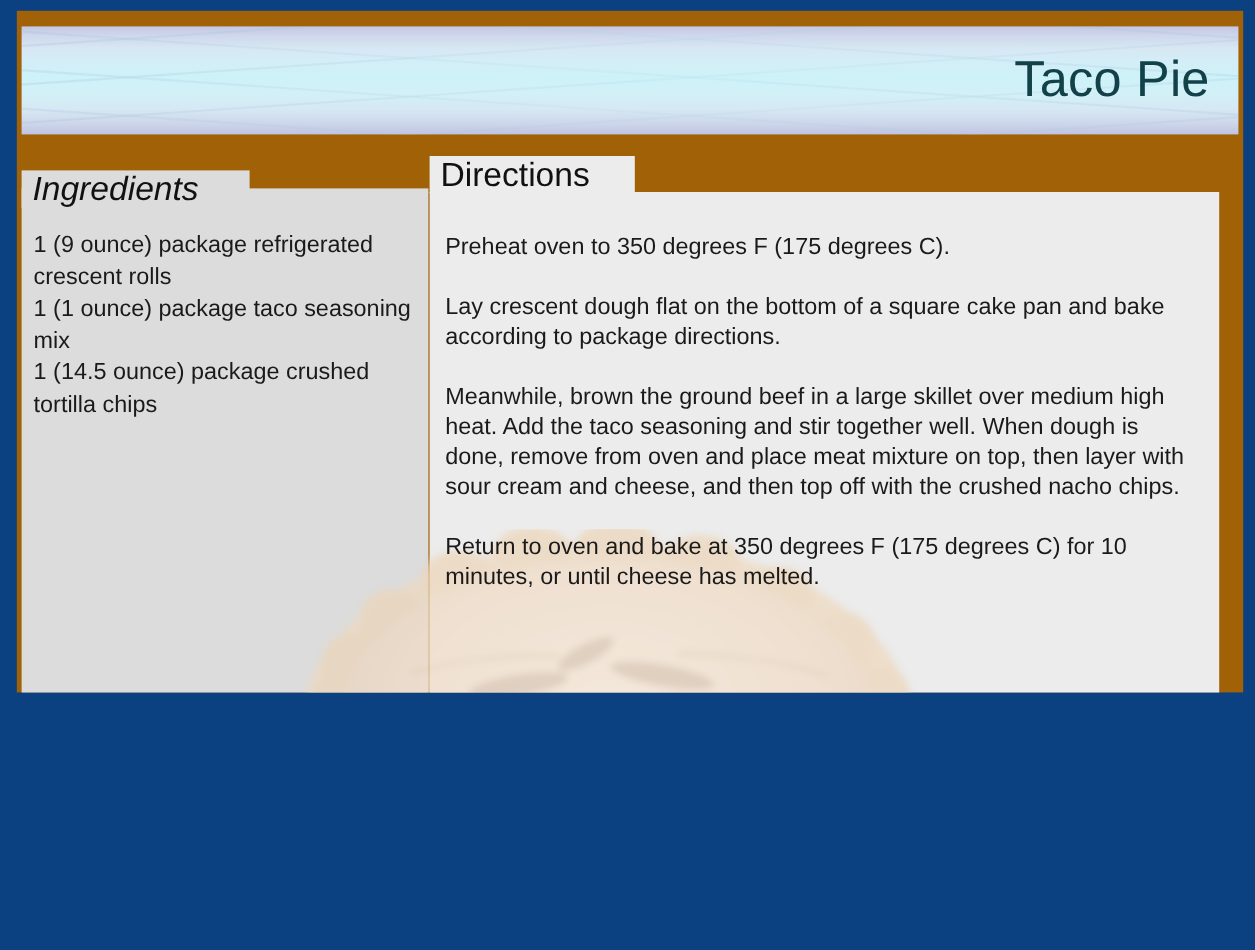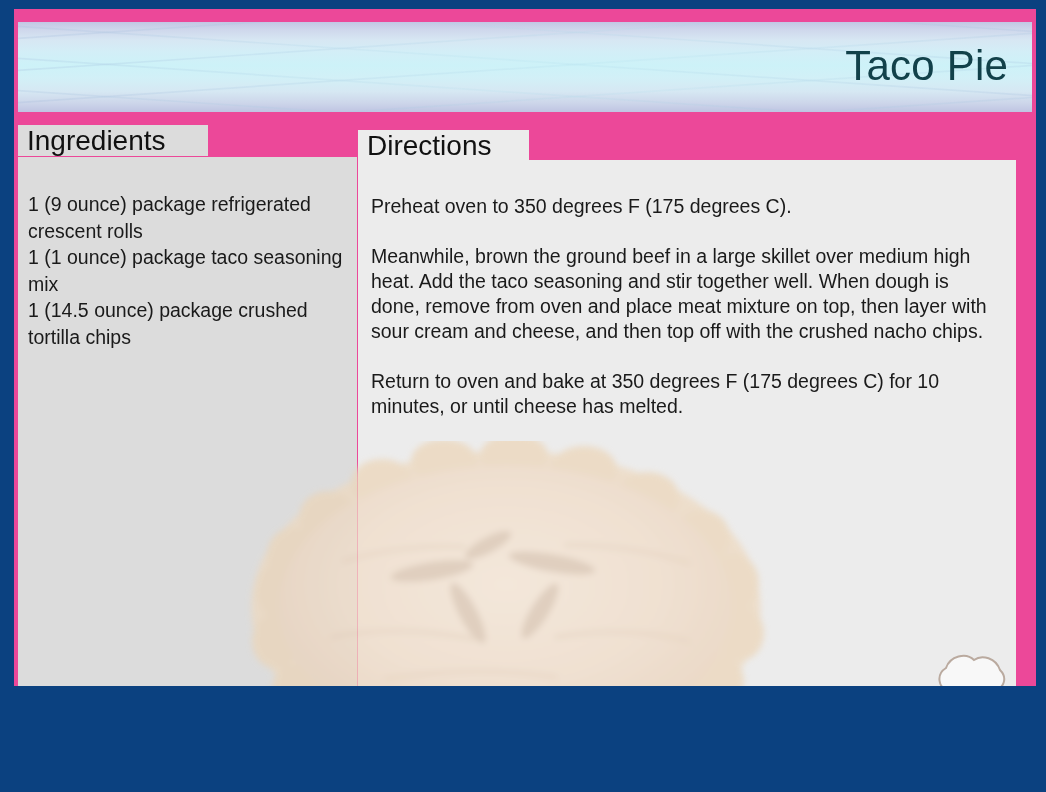--- a/index.html
+++ b/index.html
@@ -21,22 +21,22 @@
     overflow: hidden;
     box-sizing: border-box;
   }
 
   
   #page {
     position: absolute;
     left: 14px;
     top: 9px;
     width: 1022px;
-    height: 677px;
-    background: #ec4899;
+    height: 568px;
+    background: #a16207;
     overflow: hidden;
   }
 
   
   #banner {
     position: absolute;
     left: 4px;
     top: 13px;
     width: 1014px;
     height: 90px;
@@ -95,24 +95,25 @@
   .tab {
     position: absolute;
     background: #dcdcdc;
     box-sizing: border-box;
     display: flex;
     align-items: center;
     padding-left: 9px;
   }
   #ingredients-tab {
     left: 4px;
-    top: 116px;
+    top: 133px;
     width: 190px;
     height: 31px;
     background: #dcdcdc;
+    font-style: italic;
   }
   #directions-tab {
     left: 344px;
     top: 121px;
     width: 171px;
     height: 31px;
     background: #ececec;
   }
   .tab-label {
     font-size: 28px;
@@ -288,20 +289,21 @@
     </div>
 
     <div id="ingredients-list">
       <div class="ing-item">1 (9 ounce) package refrigerated crescent rolls</div>
       <div class="ing-item">1 (1 ounce) package taco seasoning mix</div>
       <div class="ing-item">1 (14.5 ounce) package crushed tortilla chips</div>
     </div>
 
     <div id="directions-body">
       <p class="step">Preheat oven to 350 degrees F (175 degrees C).</p>
+      <p class="step">Lay crescent dough flat on the bottom of a square cake pan and bake according to package directions.</p>
       <p class="step">Meanwhile, brown the ground beef in a large skillet over medium high heat. Add the taco seasoning and stir together well. When dough is done, remove from oven and place meat mixture on top, then layer with sour cream and cheese, and then top off with the crushed nacho chips.</p>
       <p class="step">Return to oven and bake at 350 degrees F (175 degrees C) for 10 minutes, or until cheese has melted.</p>
     </div>
 
     <svg id="chef-logo" viewBox="0 0 124 124">
       <g opacity=".88">
 
         <circle cx="58" cy="72" r="43" fill="none" stroke="#8a6a57" stroke-width="7"></circle>
 
         <g>

